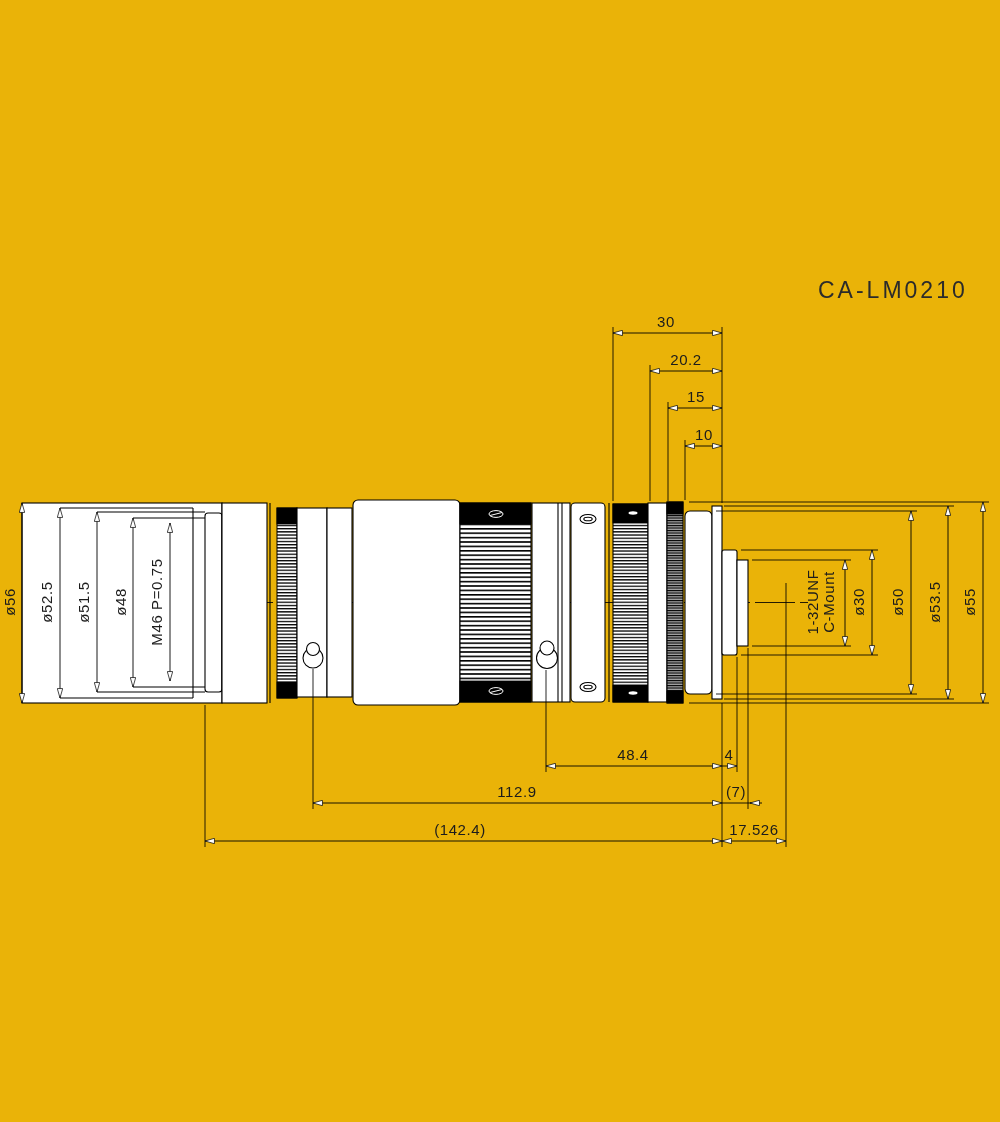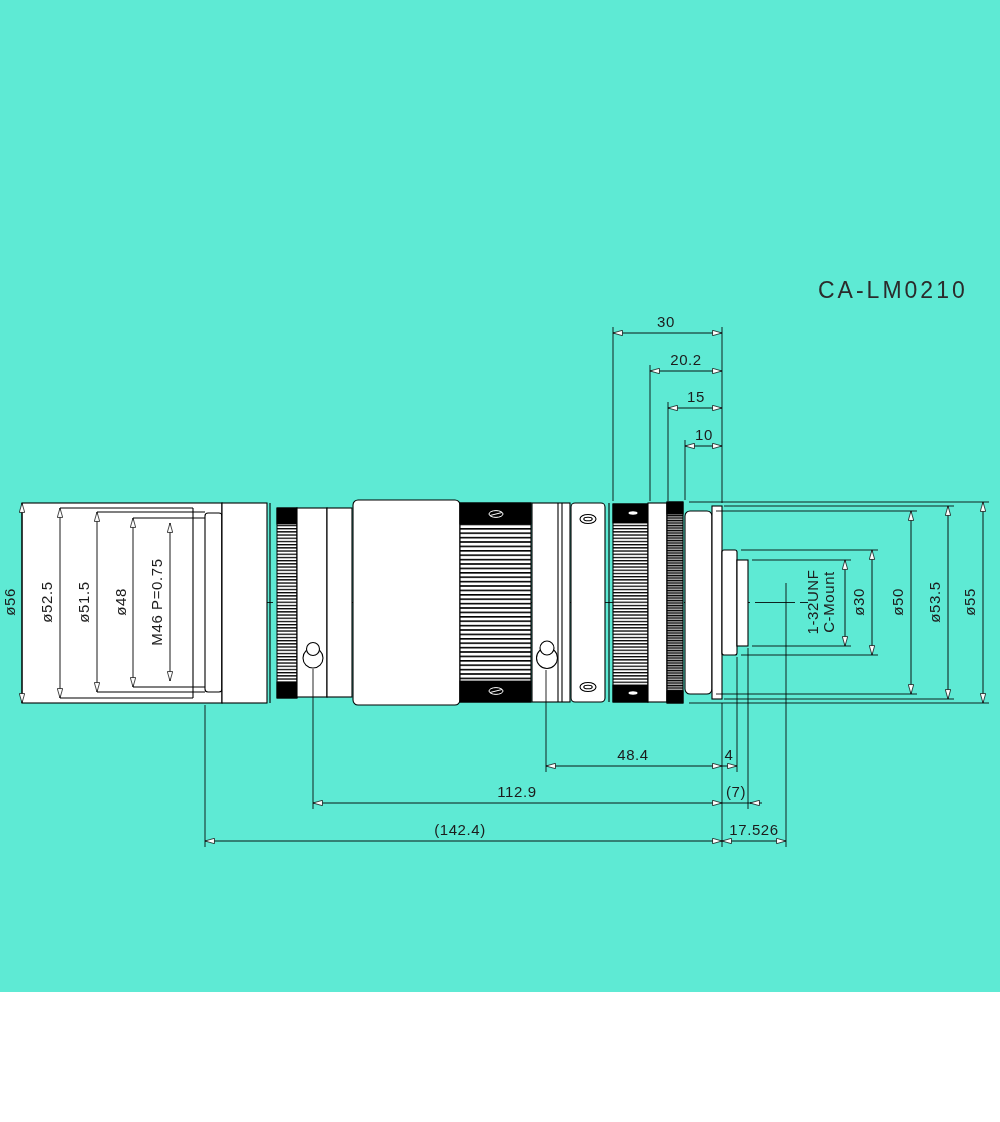--- a/index.html
+++ b/index.html
@@ -1,16 +1,16 @@
 <!DOCTYPE html>
 <html><head>
 <meta charset="utf-8">
 <style>
   html,body{margin:0;padding:0;background:#fff;}
-  #canvas{position:relative;width:1000px;height:992px;background:#5eead4;overflow:hidden;}
+  #canvas{position:relative;width:1000px;height:1122px;background:#eab308;overflow:hidden;}
   svg{display:block;}
   text{font-family:"Liberation Sans",sans-serif;fill:#1c1c1c;}
   .dimtxt{font-size:15px;letter-spacing:0.6px;}
   .titletxt{font-size:23px;letter-spacing:3px;fill:#2b2b2b;}
   .out{fill:#fff;stroke:#000;stroke-width:1.1;}
   .outn{fill:none;stroke:#000;stroke-width:1.1;}
   .blk{fill:#000;stroke:#000;stroke-width:0.8;}
   .thin{stroke:#000;stroke-width:0.85;fill:none;}
   .dim{stroke:#000;stroke-width:0.9;fill:none;}
   .wst{stroke:#fff;stroke-width:1;fill:none;}

